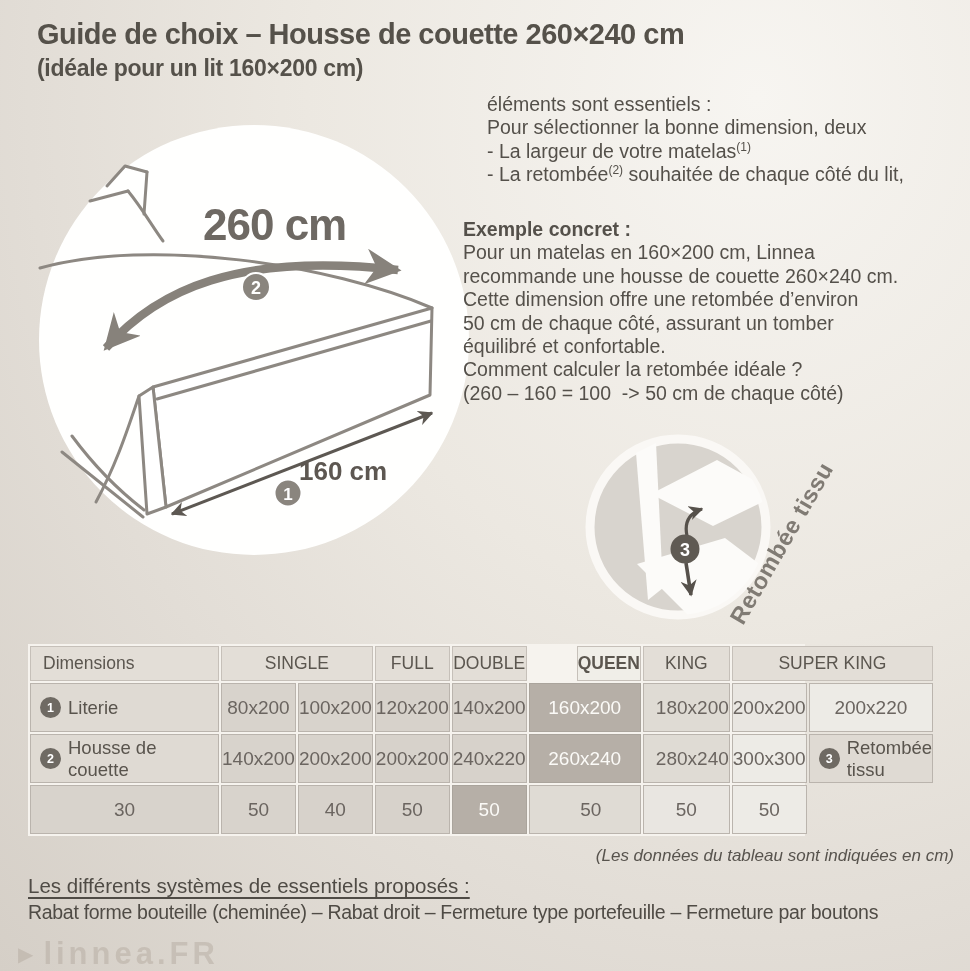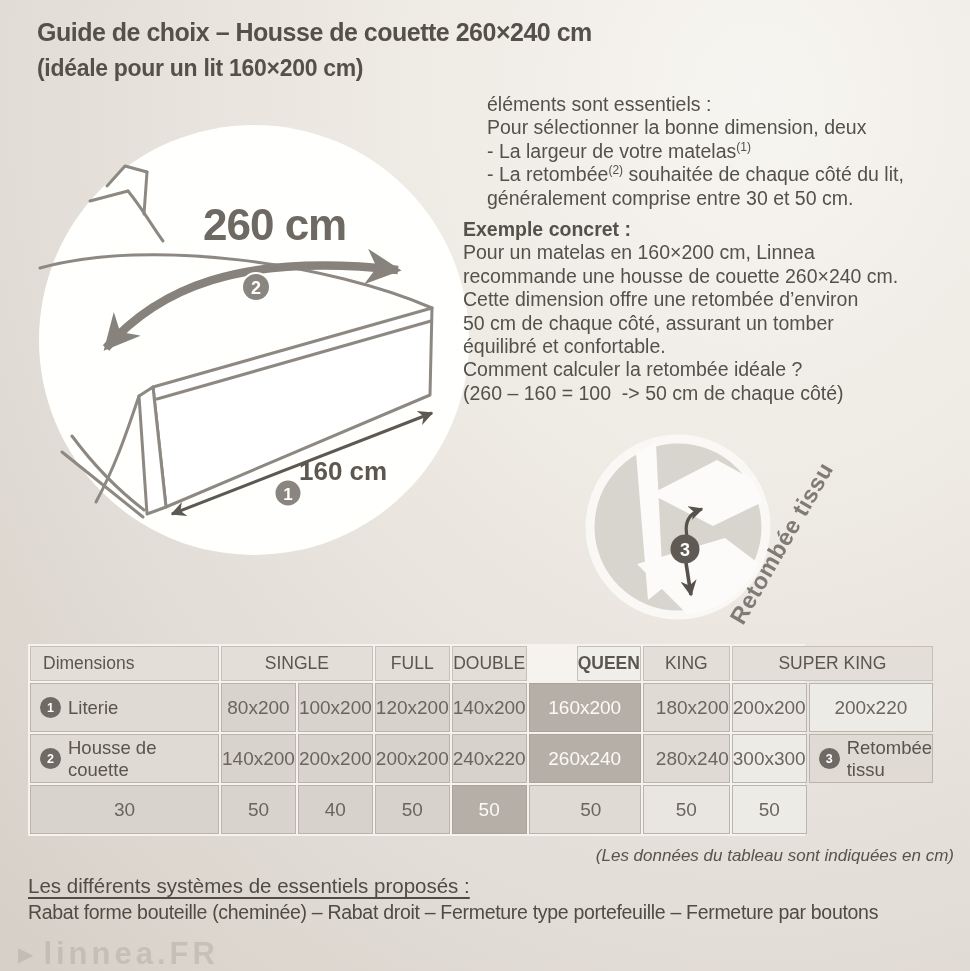--- a/index.html
+++ b/index.html
@@ -3,21 +3,21 @@
 <meta charset="utf-8">
 <style>
   html,body{margin:0;padding:0;}
   body{
     width:970px;height:971px;position:relative;overflow:hidden;
     font-family:"Liberation Sans","DejaVu Sans",sans-serif;
     background:radial-gradient(ellipse at 78% 10%, #f7f5f1 0%, #ece8e1 42%, #e2ddd6 68%, #d5cfc7 100%);
     color:#54504a;
   }
   .abs{position:absolute;}
-  .page-title{left:37px;top:18px;font-size:25px;font-weight:bold;color:#55514a;letter-spacing:-0.5px;}
+  .page-title{left:37px;top:18px;font-size:29px;font-weight:bold;color:#55514a;letter-spacing:-0.5px;}
   .page-subtitle{left:37px;top:55px;font-size:23px;font-weight:bold;color:#55514a;letter-spacing:-0.3px;}
   .textcol{left:487px;top:93px;width:470px;font-size:19.5px;line-height:23.4px;color:#54504a;}
   .textcol2{left:463px;top:218px;width:470px;font-size:19.5px;line-height:23.4px;color:#54504a;}
   .tline{white-space:pre;}
   .tline sup{font-size:12px;line-height:0;}
   .bold-heading{font-weight:bold;}
   #size-table{
     left:28px;top:644px;width:777px;display:grid;
     grid-template-columns:189px repeat(8,1fr);
     gap:2px;padding:2px;box-sizing:border-box;background:#f6f3ee;
@@ -82,21 +82,20 @@
     <circle cx="266" cy="375" r="13.5" fill="#8a857e" stroke="#ffffff" stroke-width="2"></circle>
     <text x="266" y="381.5" font-size="17" font-weight="bold" fill="#ffffff" text-anchor="middle">1</text>
   </g>
 </svg>
 
 <div class="abs textcol">
     <div class="tline">éléments sont essentiels :</div>
     <div class="tline">Pour sélectionner la bonne dimension, deux</div>
     <div class="tline">- La largeur de votre matelas<sup>(1)</sup></div>
     <div class="tline">- La retombée<sup>(2)</sup> souhaitée de chaque côté du lit,</div>
-    <div class="tline">généralement comprise entre 30 et 50 cm.</div>
   </div>
 <div class="abs textcol2">
   <div class="tline bold-heading">Exemple concret :</div>
   <div>
       <div class="tline">Pour un matelas en 160×200 cm, Linnea</div>
       <div class="tline">recommande une housse de couette 260×240 cm.</div>
       <div class="tline">Cette dimension offre une retombée d’environ</div>
       <div class="tline">50 cm de chaque côté, assurant un tomber</div>
       <div class="tline">équilibré et confortable.</div>
       <div class="tline">Comment calculer la retombée idéale ?</div>

